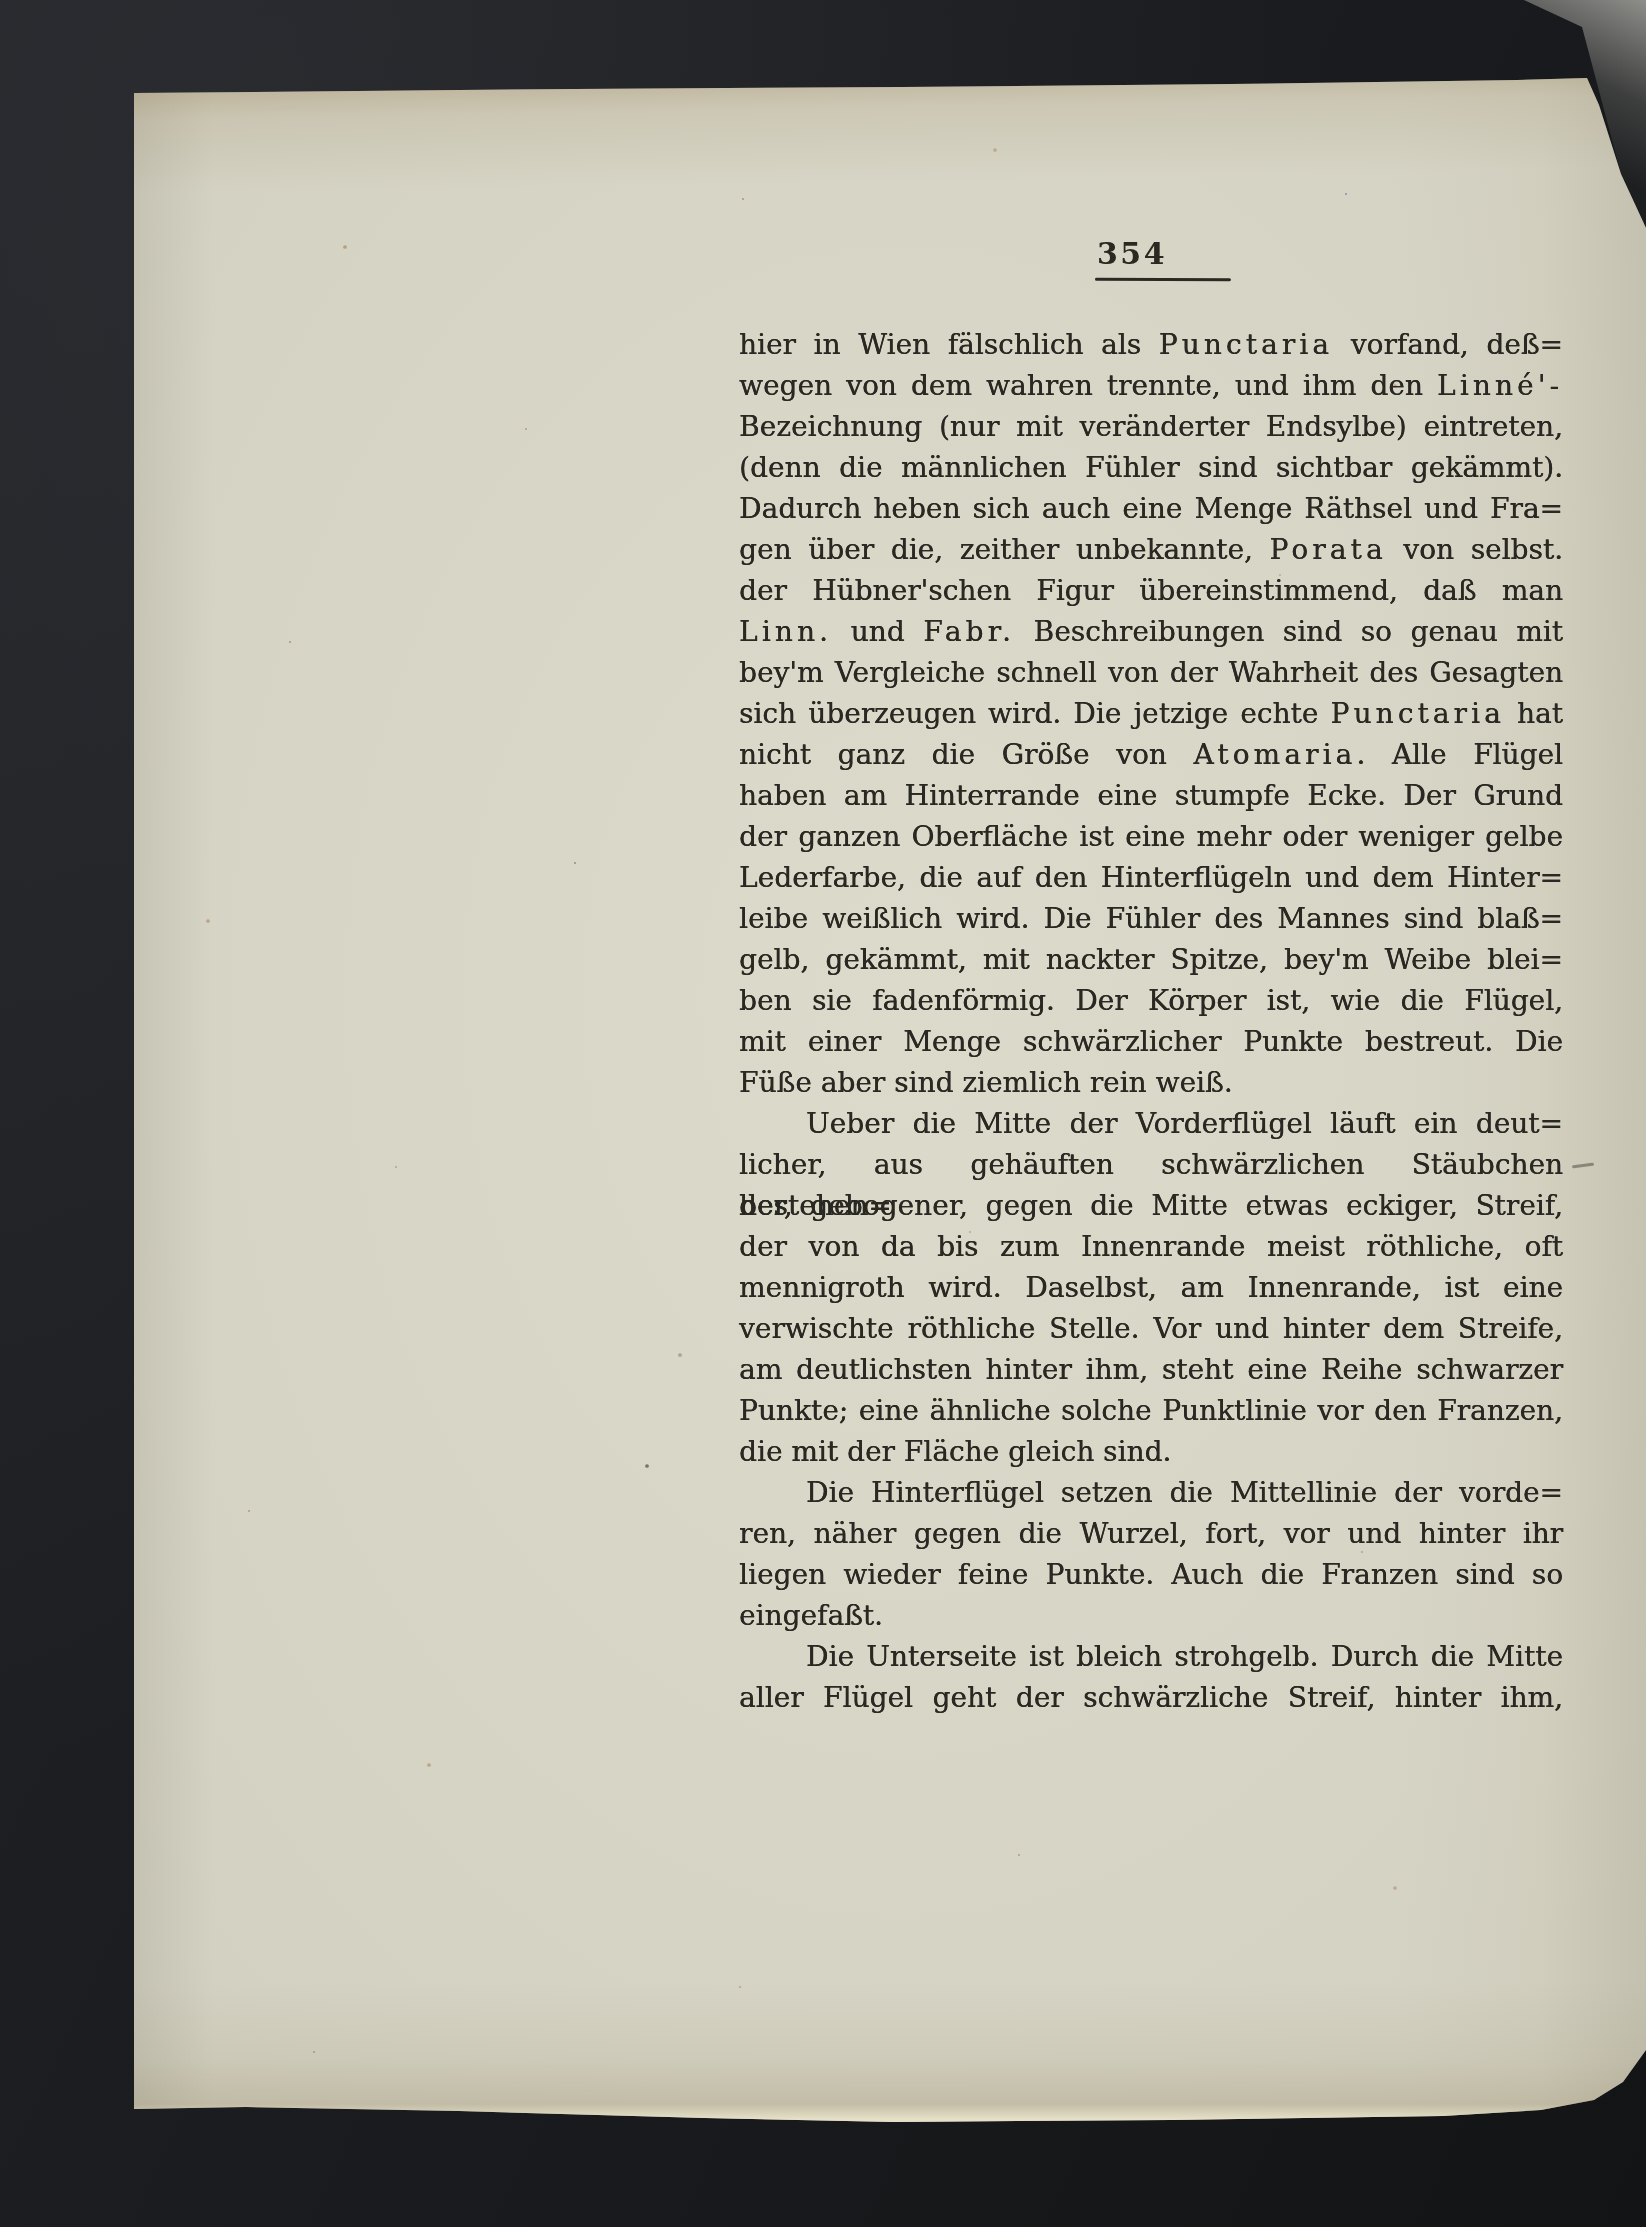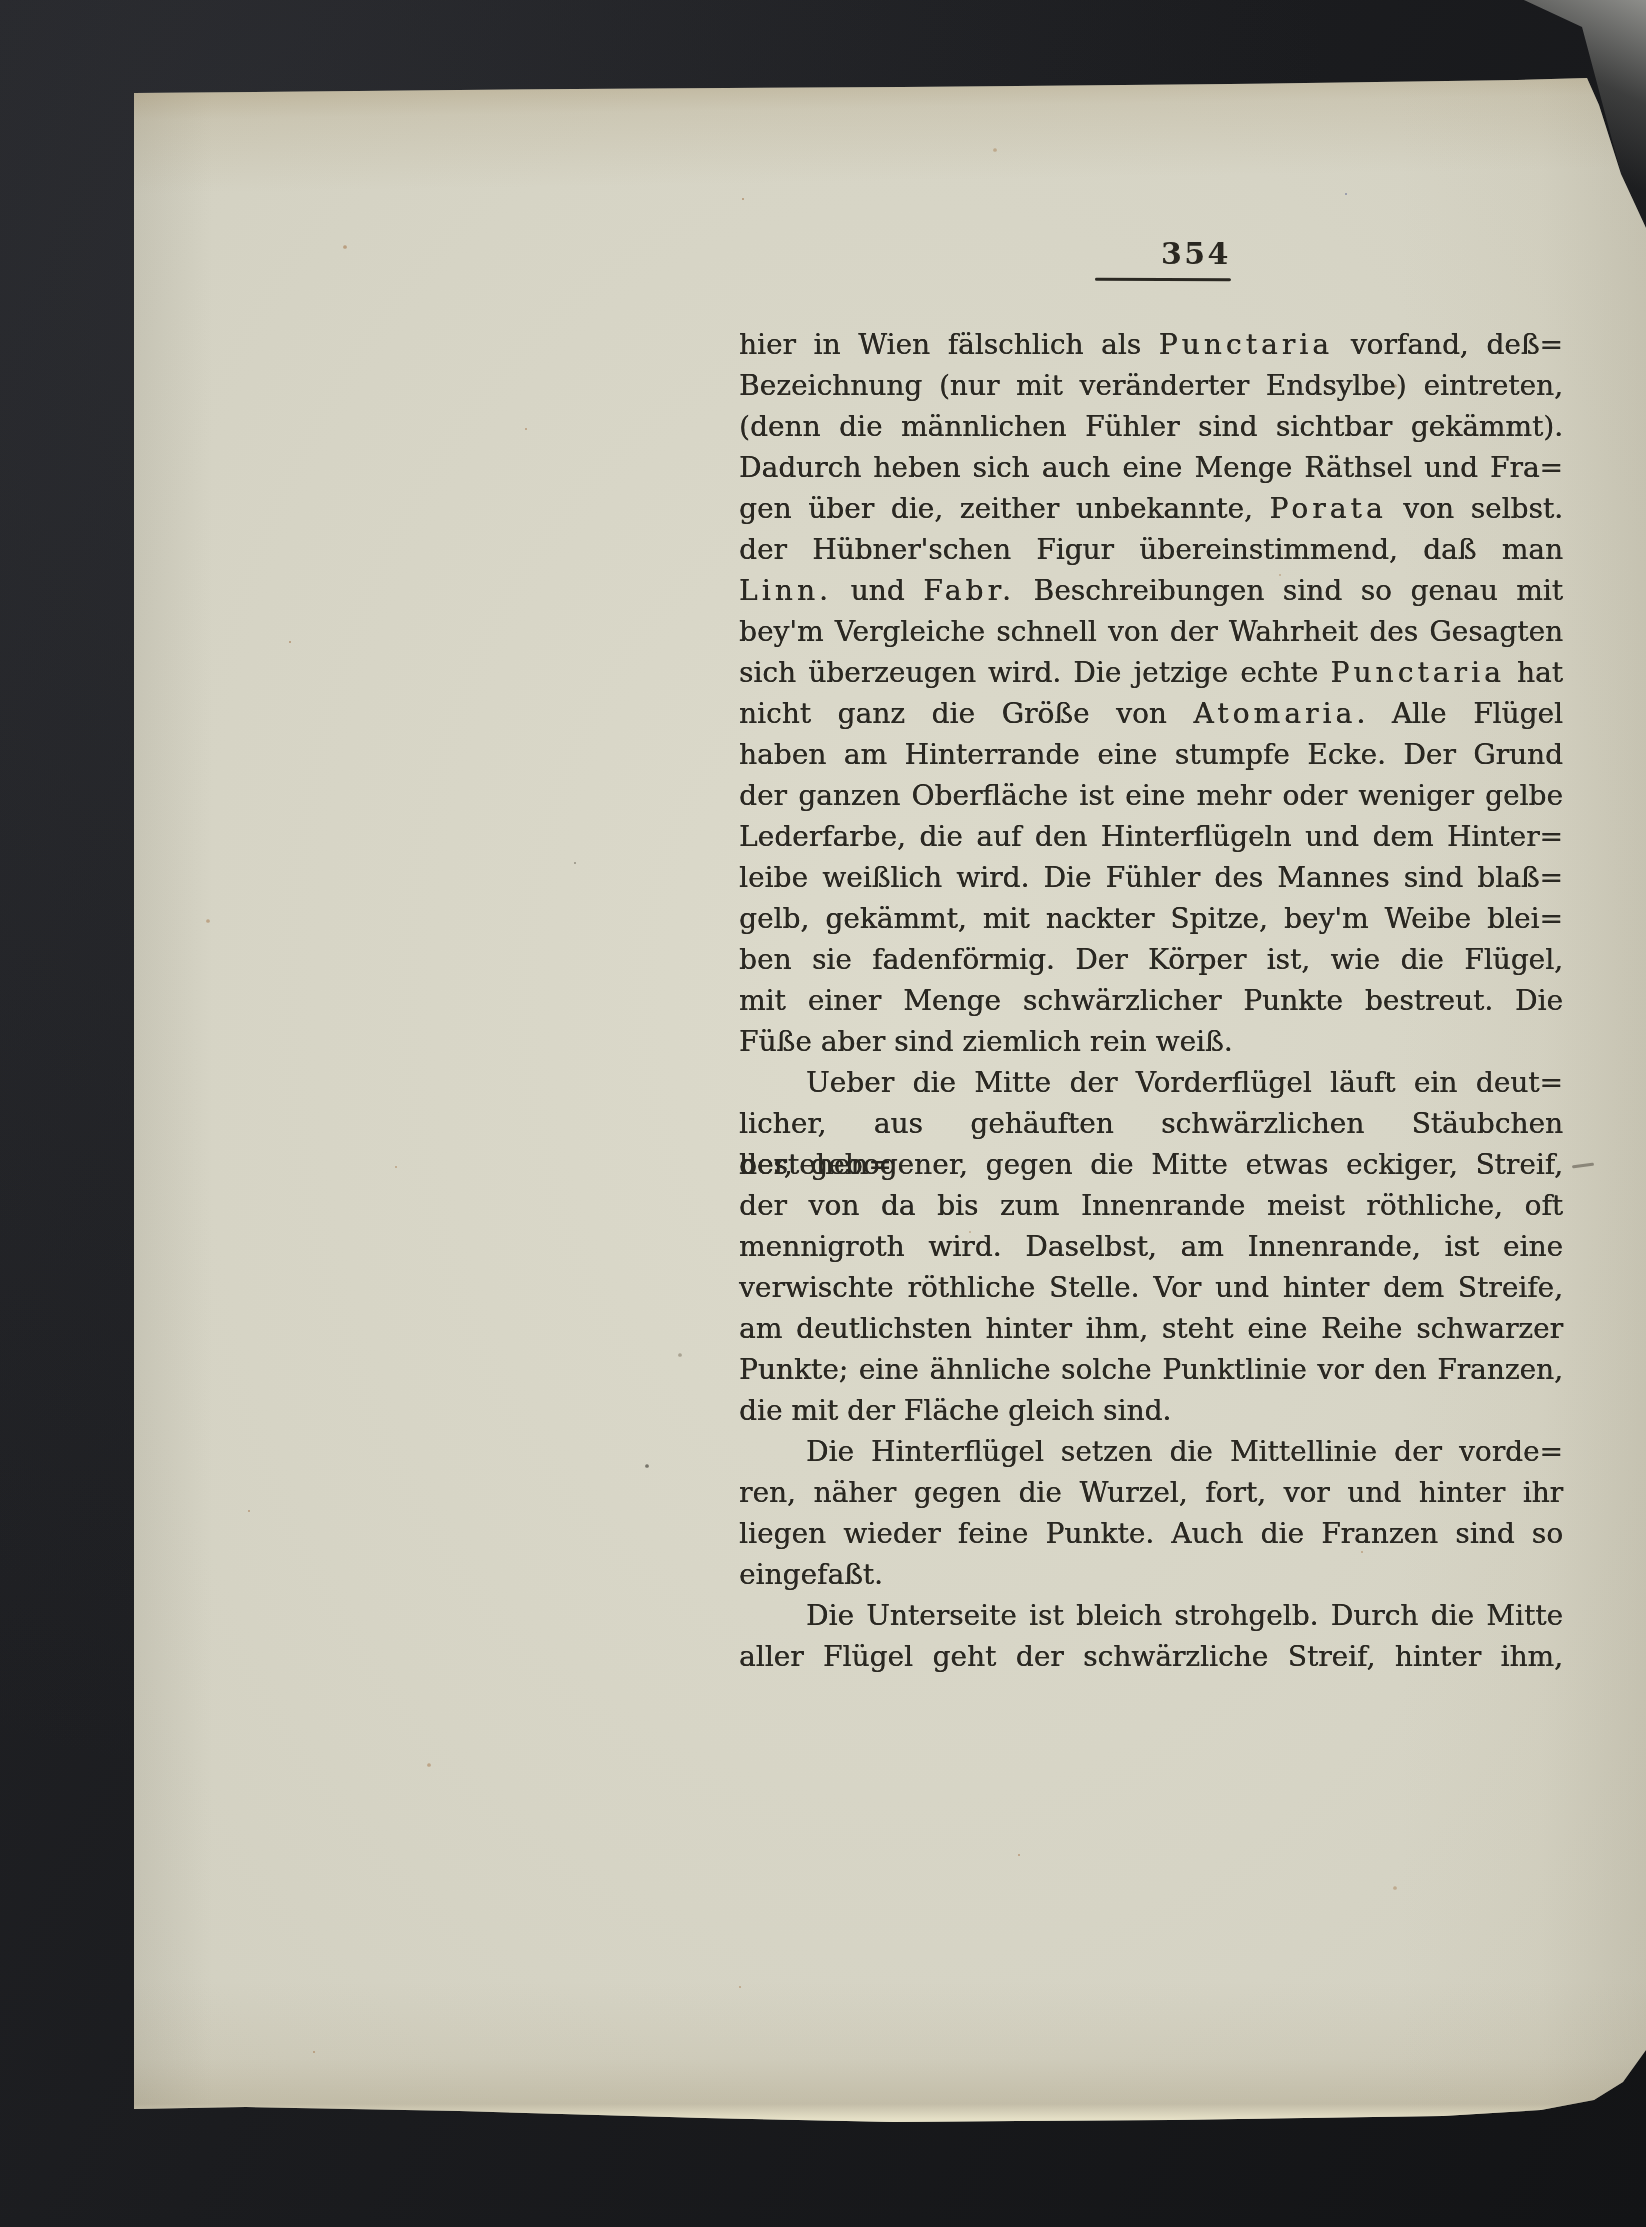--- a/index.html
+++ b/index.html
@@ -58,21 +58,21 @@
       1394px 1887px 0 0.8px rgba(152,96,46,.35), 313px 2051px 0 0 rgba(152,96,46,.45);
   }
   
   .stray-mark{
     position:absolute;left:1572px;top:1164px;width:22px;height:3.3px;
     background:rgba(72,66,56,.5);transform:rotate(-7deg);border-radius:1.6px;
   }
   
   .page-number{
     position:absolute;left:1097px;top:236px;width:134px;
-    text-align:right;color:#2a2821;font-size:30px;font-weight:bold;
+    text-align:left;color:#2a2821;font-size:30px;font-weight:bold;
     letter-spacing:2.5px;
   }
   .page-number-rule{
     position:absolute;left:1095px;top:278px;width:136px;height:3.3px;
     background:#2b2923;transform:rotate(.3deg);border-radius:1.6px;
   }
   
   .body-text{
     position:absolute;left:739px;top:324px;width:824px;
     color:#2a2822;font-size:28px;
@@ -97,20 +97,21 @@
     <div class="specks"></div>
     <div class="stray-mark"></div>
 
     <div class="page-number">
       <span>354</span>
     </div>
     <div class="page-number-rule"></div>
 
     <div class="body-text">
         <div class="line">hier in Wien fälschlich als <span class="antiqua">Punctaria</span> vorfand, deß=</div>
+        <div class="line">wegen von dem wahren trennte, und ihm den <span class="antiqua">Linné'-</span></div>
         <div class="line">Bezeichnung (nur mit veränderter Endsylbe) eintreten,</div>
         <div class="line">(denn die männlichen Fühler sind sichtbar gekämmt).</div>
         <div class="line">Dadurch heben sich auch eine Menge Räthsel und Fra=</div>
         <div class="line">gen über die, zeither unbekannte, <span class="antiqua">Porata</span> von selbst.</div>
         <div class="line">der Hübner'schen Figur übereinstimmend, daß man</div>
         <div class="line"><span class="antiqua">Linn.</span> und <span class="antiqua">Fabr.</span> Beschreibungen sind so genau mit</div>
         <div class="line">bey'm Vergleiche schnell von der Wahrheit des Gesagten</div>
         <div class="line">sich überzeugen wird. Die jetzige echte <span class="antiqua">Punctaria</span> hat</div>
         <div class="line">nicht ganz die Größe von <span class="antiqua">Atomaria</span>. Alle Flügel</div>
         <div class="line">haben am Hinterrande eine stumpfe Ecke. Der Grund</div>

